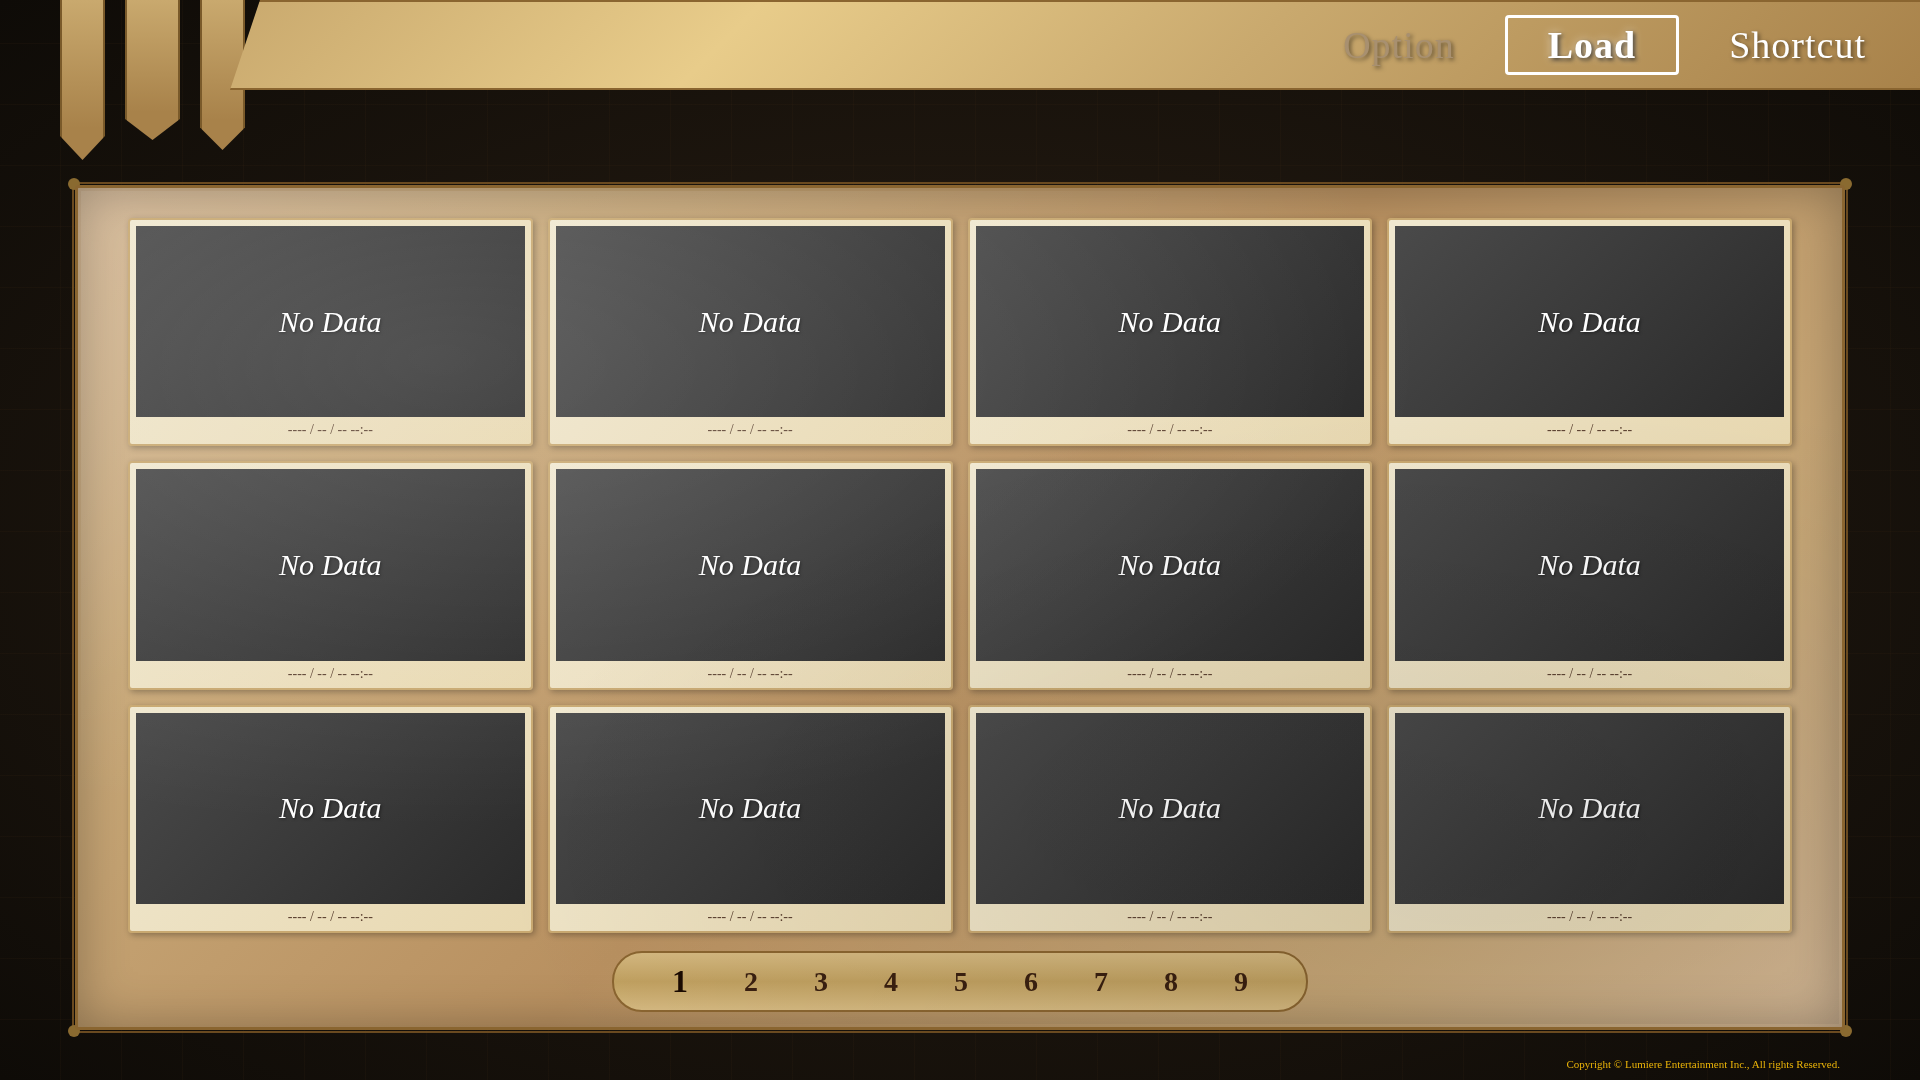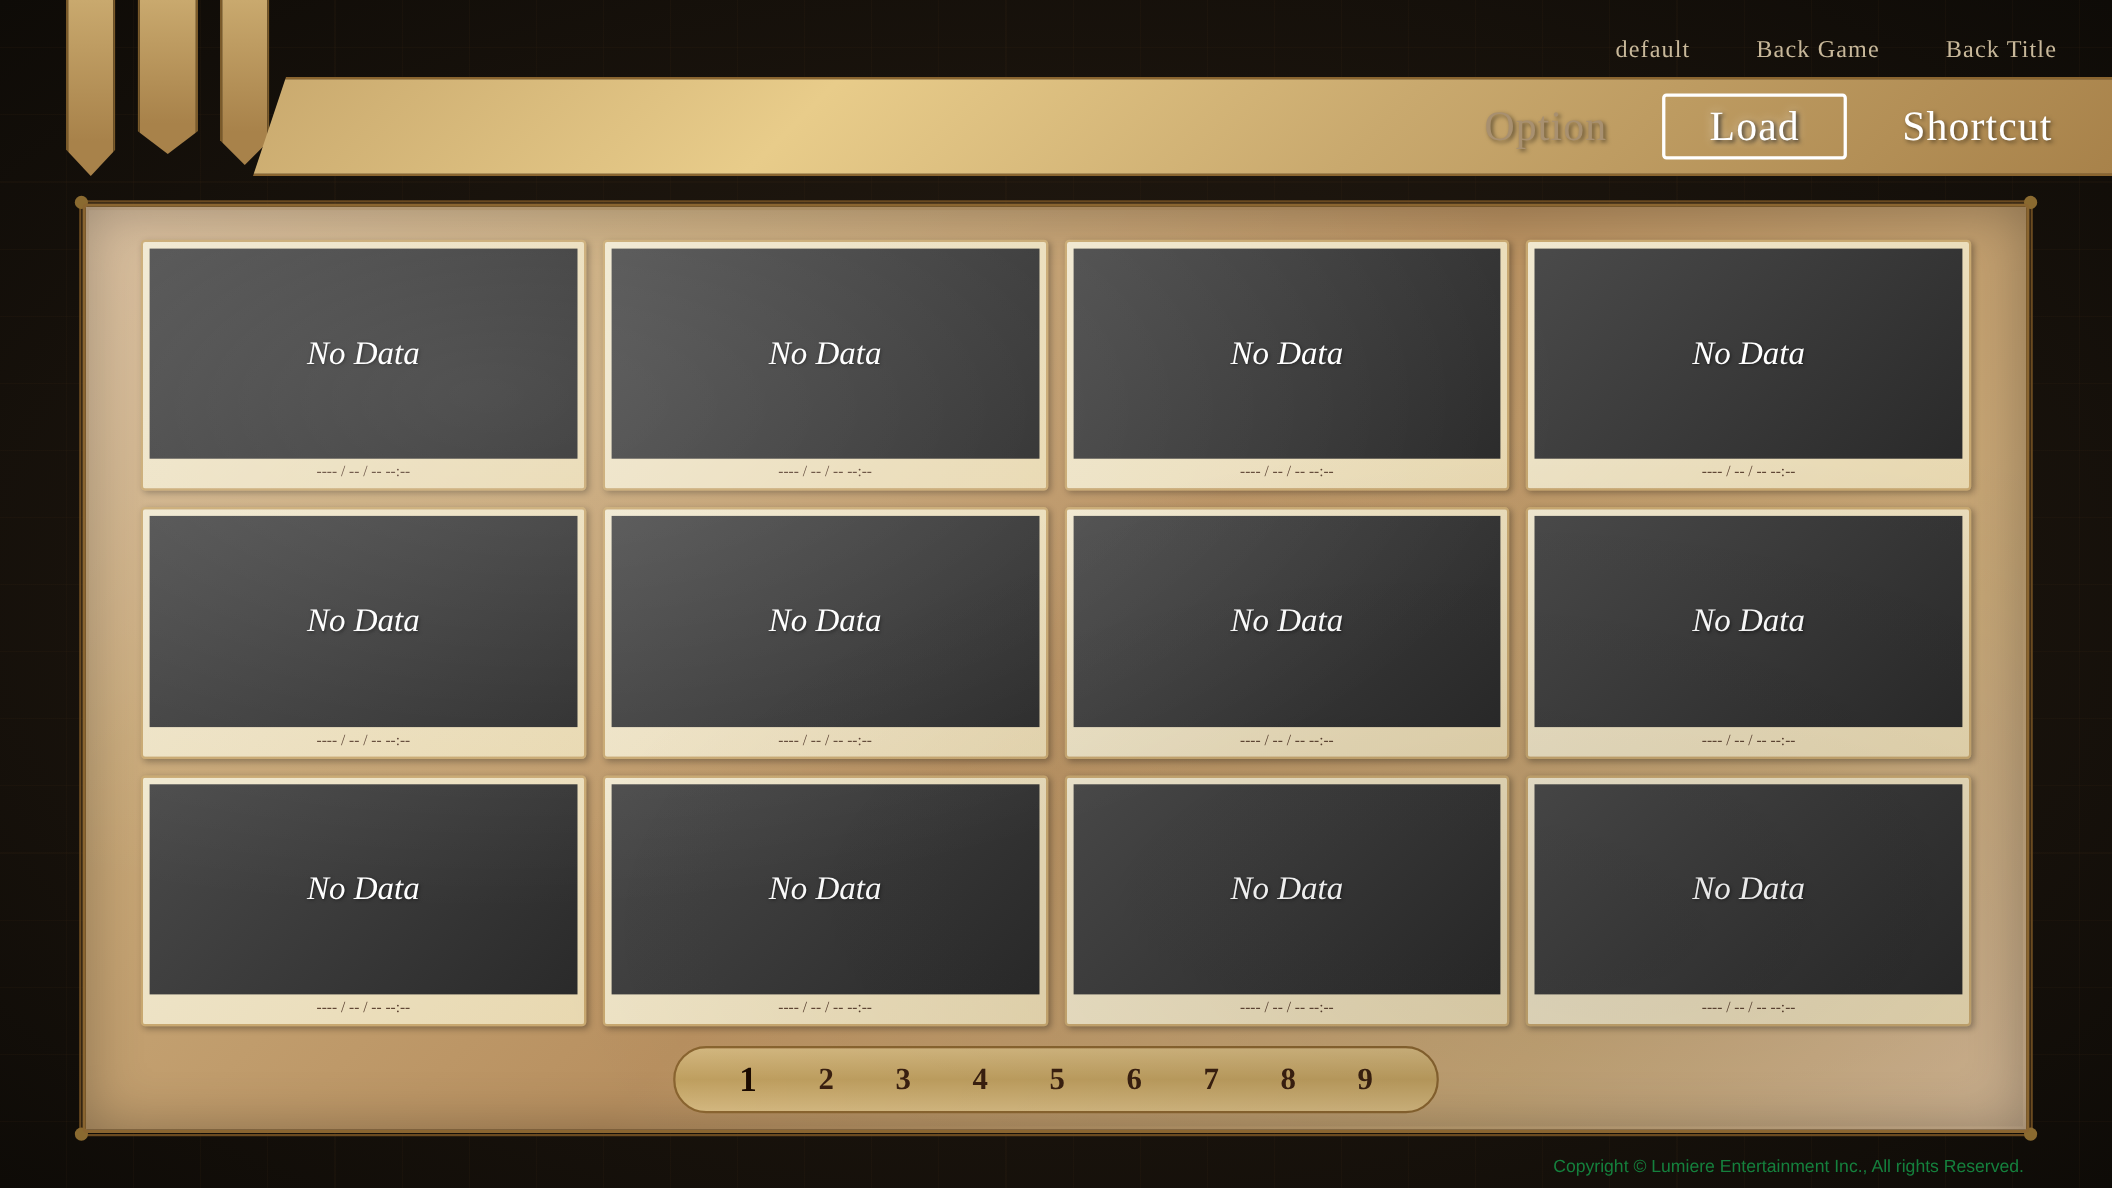--- a/index.html
+++ b/index.html
@@ -102,21 +102,21 @@
       text-shadow: 2px 2px 4px rgba(0,0,0,0.5);
       letter-spacing: 1px;
     }
 
     .menu-btn.inactive {
       color: #a89070;
     }
 
     .menu-btn.active {
       color: #fff;
-      font-weight: normal;
+      font-weight: bold;
       text-shadow: 0 0 10px rgba(255,255,255,0.5), 2px 2px 4px rgba(0,0,0,0.8);
       border: 3px solid #fff;
       border-radius: 4px;
     }
 
     
     .left-banners {
       position: absolute;
       top: 0;
       left: 60px;
@@ -240,23 +240,23 @@
     .page-btn.active {
       color: #1a0a00;
       font-size: 32px;
     }
 
     
     .copyright {
       position: absolute;
       bottom: 10px;
       right: 80px;
-      color: #15803d;
-      font-size: 16px;
-      font-family: Liberation Sans, sans-serif;
+      color: #eab308;
+      font-size: 11px;
+      font-family: Liberation Serif, serif;
     }
 
     
     .main-panel-outer {
       position: absolute;
       top: 182px;
       left: 72px;
       right: 72px;
       bottom: 47px;
       border: 2px solid #6a4a20;
@@ -281,25 +281,20 @@
 
 <div class="bg-pattern"></div>
 
 <div class="left-banners">
   <div class="banner"></div>
   <div class="banner"></div>
   <div class="banner"></div>
 </div>
 
 <div class="top-nav">
-  <div class="top-row">
-    <button class="top-row-btn">default</button>
-    <button class="top-row-btn">Back Game</button>
-    <button class="top-row-btn">Back Title</button>
-  </div>
   <div class="menu-bar">
     <button class="menu-btn inactive">Option</button>
     <button class="menu-btn active">Load</button>
     <button class="menu-btn">Shortcut</button>
   </div>
 </div>
 
 <div class="main-panel-outer">
   <div class="outer-corner tl"></div>
   <div class="outer-corner tr"></div>

